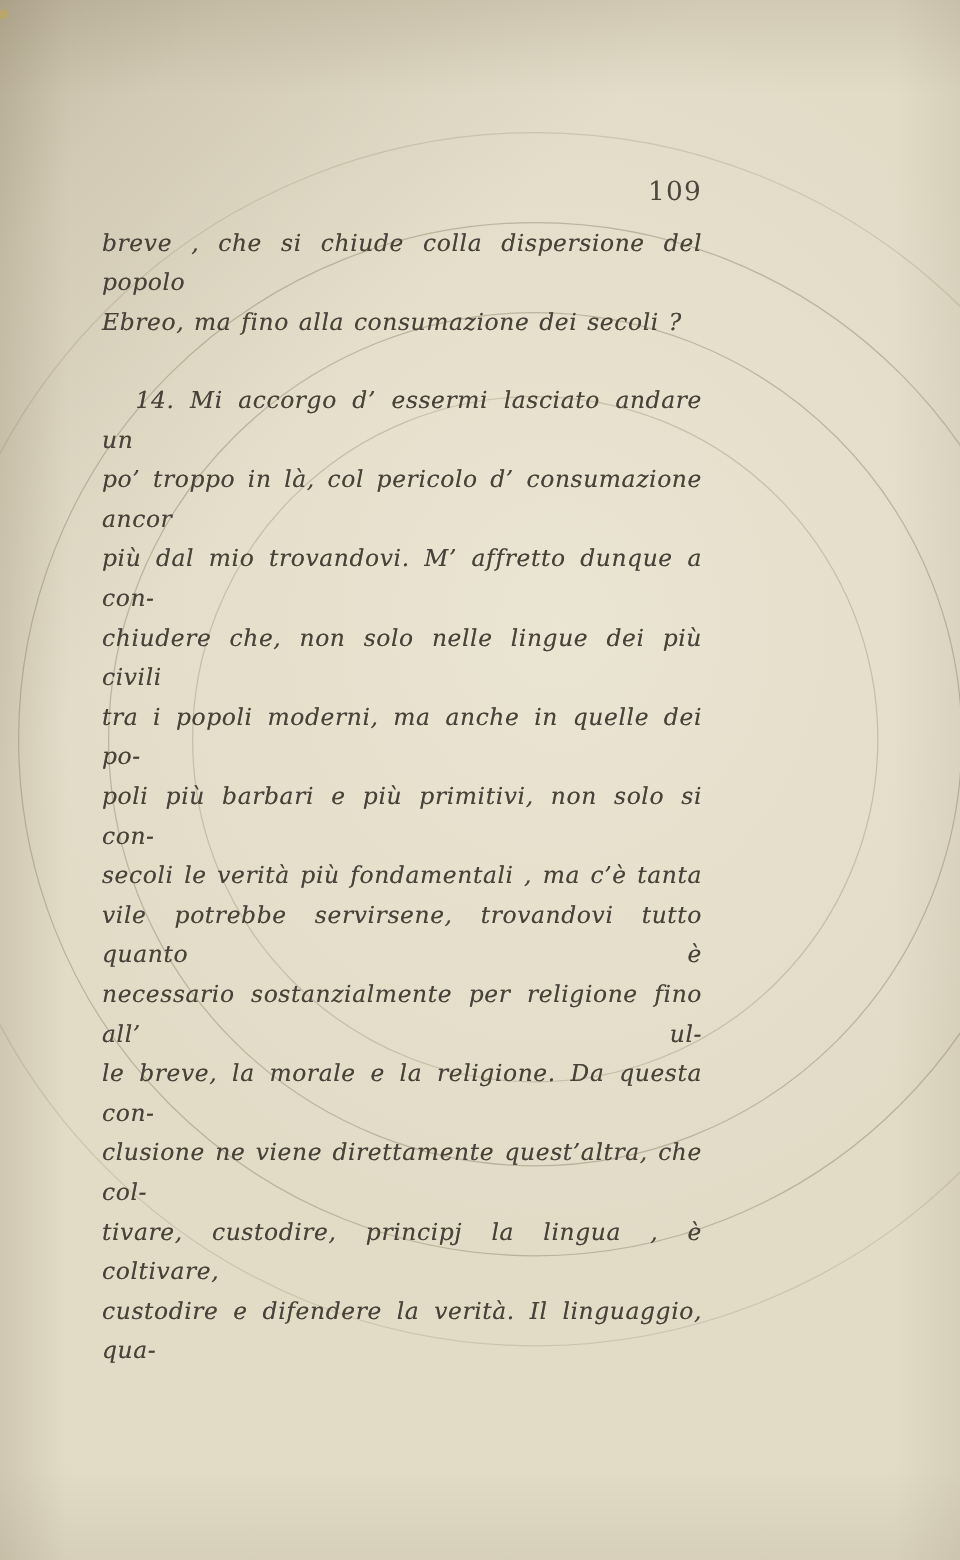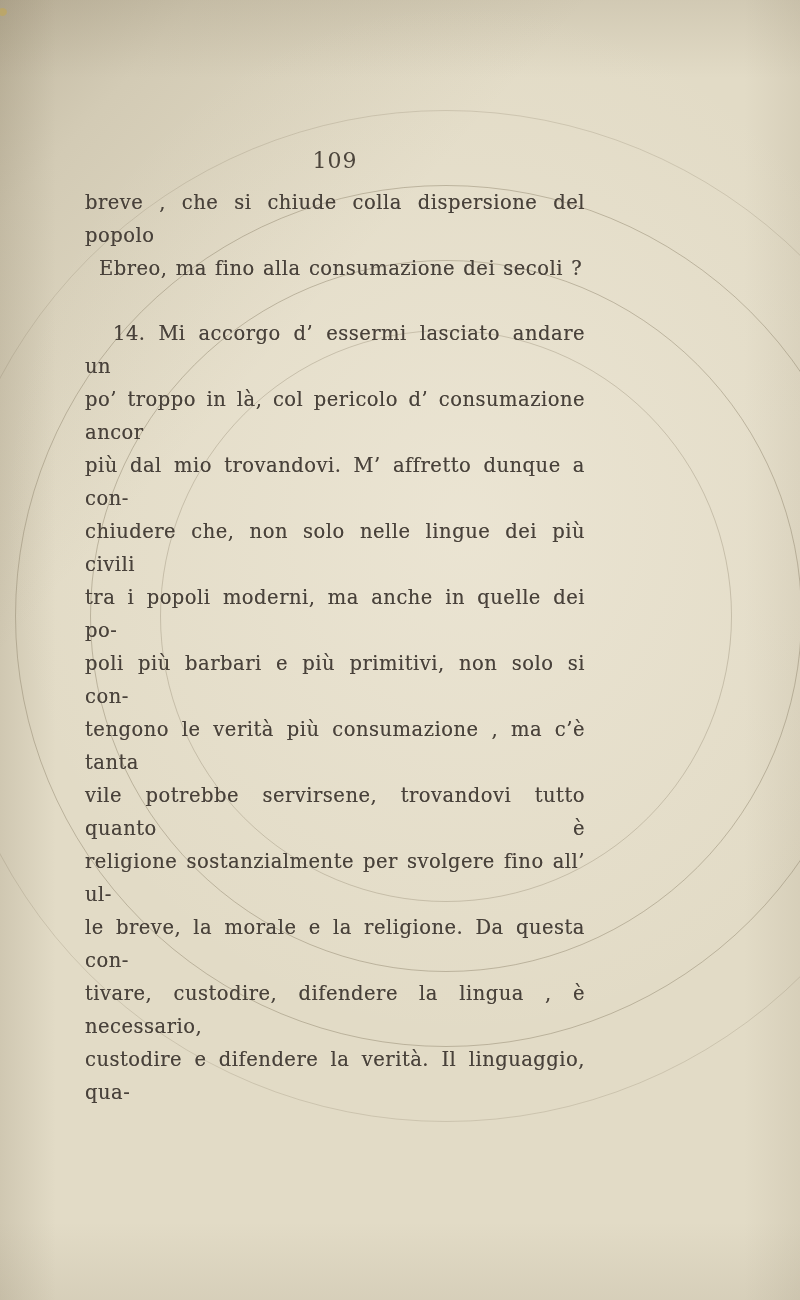--- a/index.html
+++ b/index.html
@@ -41,44 +41,44 @@
     width: 9px; height: 8px;
     border-radius: 50%;
     background: #bfa75f;
     opacity: 0.75;
   }
   .page-number {
     position: absolute;
     left: 85px;
     top: 148px;
     width: 500px;
-    text-align: center;
+    text-align: right;
     font-size: 22px;
     letter-spacing: 1px;
     color: #4c453c;
   }
   .textblock {
     position: absolute;
     left: 85px;
     top: 186px;
     width: 500px;
     font-size: 19.5px;
     line-height: 33px;
     letter-spacing: 0.5px;
     word-spacing: 1.5px;
     text-shadow: 0 0 0.5px rgba(72,65,58,0.55);
   }
-  .para { margin: 0; }
+  .para { margin: 0; font-style: italic; }
   .para + .para { margin-top: 32px; }
   .line {
     text-align: justify;
     text-align-last: justify;
     white-space: normal;
   }
-  .line.last { text-align-last: left; margin-left: 14px; }
+  .line.last { text-align-last: left; }
   .para.indent-first .line.first { text-indent: 28px; }
 </style>
 </head>
 <body>
 
 <div class="page">
   <div class="arc arc-1"></div>
   <div class="arc arc-2"></div>
   <div class="arc arc-3"></div>
   <div class="arc arc-4"></div>
@@ -91,21 +91,22 @@
         <div class="line first">breve , che si chiude colla dispersione del popolo</div>
         <div class="line last">Ebreo, ma fino alla consumazione dei secoli ?</div>
       </div>
       <div class="para indent-first">
         <div class="line first">14. Mi accorgo d’ essermi lasciato andare un</div>
         <div class="line">po’ troppo in là, col pericolo d’ consumazione ancor</div>
         <div class="line">più dal mio trovandovi. M’ affretto dunque a con-</div>
         <div class="line">chiudere che, non solo nelle lingue dei più civili</div>
         <div class="line">tra i popoli moderni, ma anche in quelle dei po-</div>
         <div class="line">poli più barbari e più primitivi, non solo si con-</div>
-        <div class="line">tengono le verità più consumazione , ma c’è tanta</div>
+        <div class="line">secoli le verità più fondamentali , ma c’è tanta</div>
         <div class="line">vile potrebbe servirsene, trovandovi tutto quanto è</div>
-        <div class="line">religione sostanzialmente per svolgere fino all’ ul-</div>
+        <div class="line">necessario sostanzialmente per religione fino all’ ul-</div>
         <div class="line">le breve, la morale e la religione. Da questa con-</div>
-        <div class="line">tivare, custodire, difendere la lingua , è necessario,</div>
+        <div class="line">clusione ne viene direttamente quest’altra, che col-</div>
+        <div class="line">tivare, custodire, principj la lingua , è coltivare,</div>
         <div class="line">custodire e difendere la verità. Il linguaggio, qua-</div>
       </div>
     </div>
 </div>
 
 </body></html>

